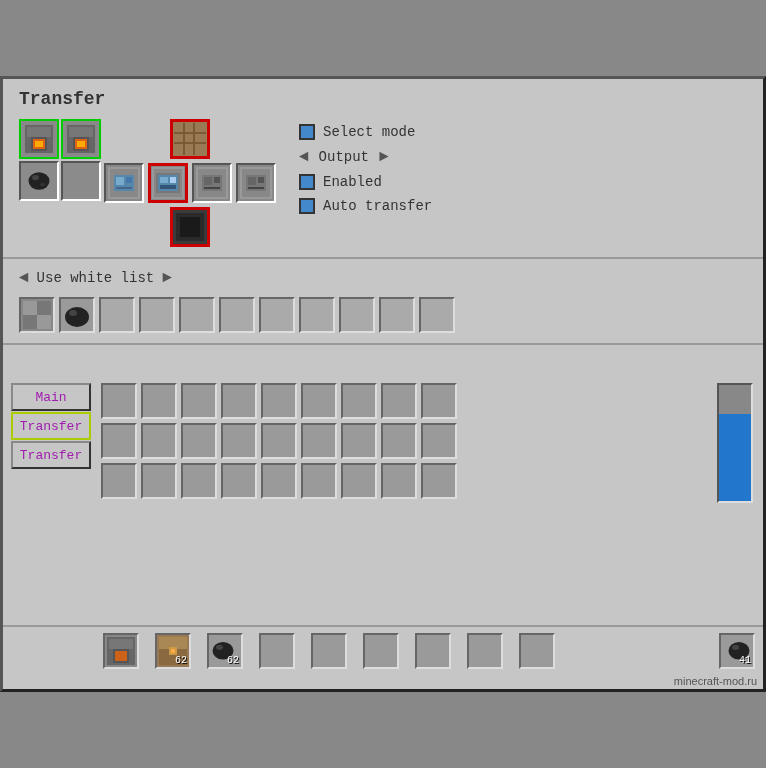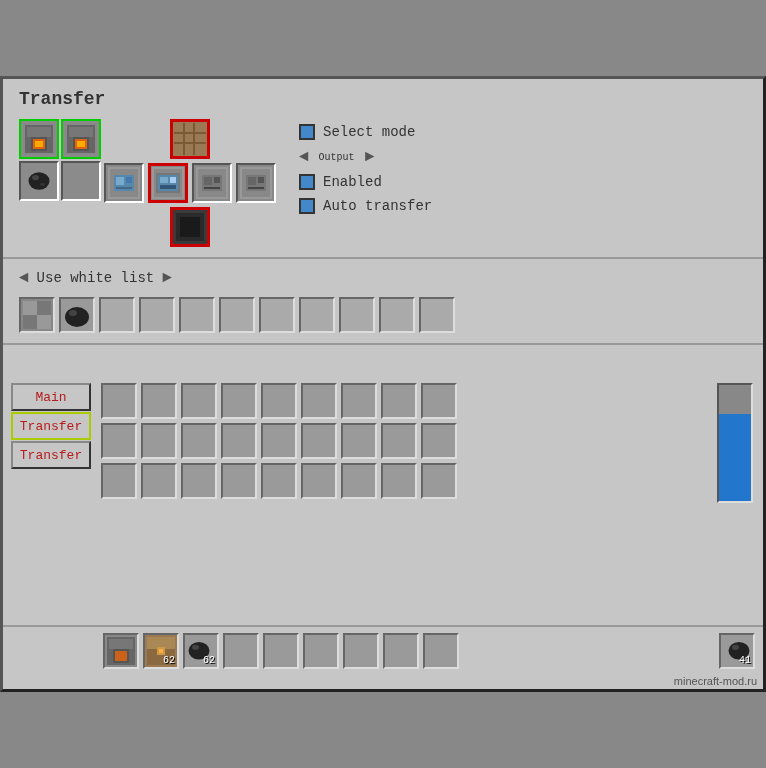--- a/index.html
+++ b/index.html
@@ -136,21 +136,21 @@
     }
 
     .nav-arrow {
       font-size: 16px;
       color: #555;
       cursor: pointer;
       user-select: none;
     }
 
     .nav-label {
-      font-size: 10px;
+      font-size: 14px;
       color: #333;
       font-family: 'Courier New', monospace;
     }
 
     
     .filter-section {
       padding: 10px 16px;
       border-bottom: 2px solid #999;
     }
 
@@ -199,21 +199,21 @@
       height: 28px;
       background: #c6c6c6;
       border: 2px solid #888;
       border-right-color: #333;
       border-bottom-color: #333;
       display: flex;
       align-items: center;
       justify-content: center;
       font-size: 13px;
       font-family: 'Courier New', monospace;
-      color: #b91c1c;
+      color: #a21caf;
       cursor: pointer;
     }
 
     .tab-btn.active {
       border-color: #aacc00;
       border-width: 2px;
     }
 
     
     .inventory-grid {
@@ -264,21 +264,21 @@
       left: 0;
       right: 0;
       background: #2277cc;
     }
 
     
     .hotbar-section {
       display: flex;
       align-items: center;
       padding: 6px 8px 6px 100px;
-      gap: 4px;
+      gap: 16px;
       border-top: 2px solid #999;
       position: relative;
     }
 
     .hotbar-slot {
       width: 36px;
       height: 36px;
       background: #9a9a9a;
       border: 2px solid #666;
       border-right-color: #ddd;

